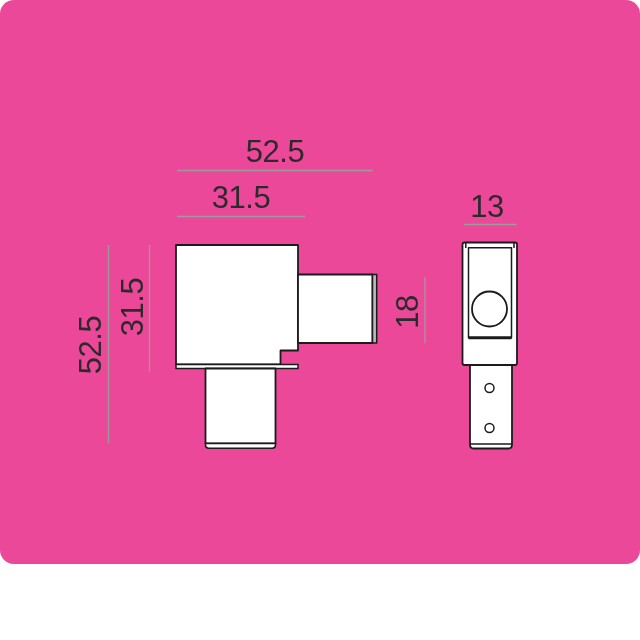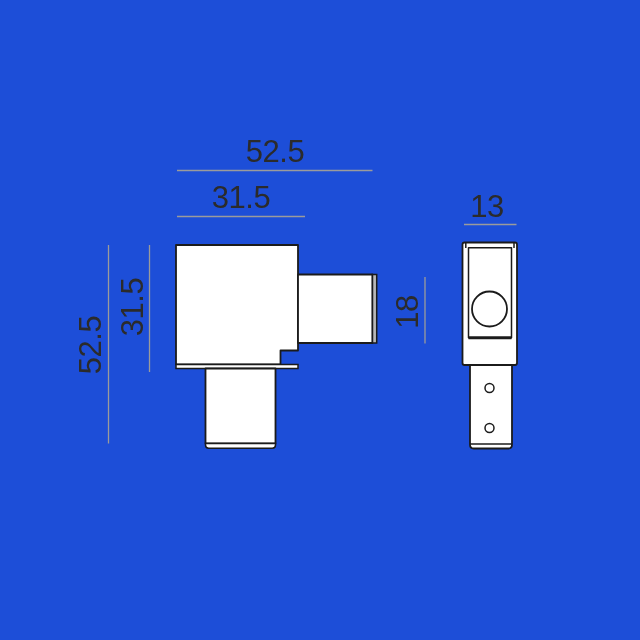--- a/index.html
+++ b/index.html
@@ -5,22 +5,23 @@
   html, body {
     margin: 0;
     padding: 0;
     background: #ffffff;
     width: 640px;
     height: 640px;
     overflow: hidden;
   }
   .drawing-wrap {
     width: 640px;
-    height: 640px;
-    background: #1d4ed8;
+    height: 564px;
+    background: #ec4899;
+    border-radius: 14px;
   }
   svg { display: block; }
   .outline {
     stroke: #1b1b1b;
     stroke-width: 1.8;
     fill: #ffffff;
     stroke-linejoin: round;
     stroke-linecap: butt;
   }
   .outline-thin {

